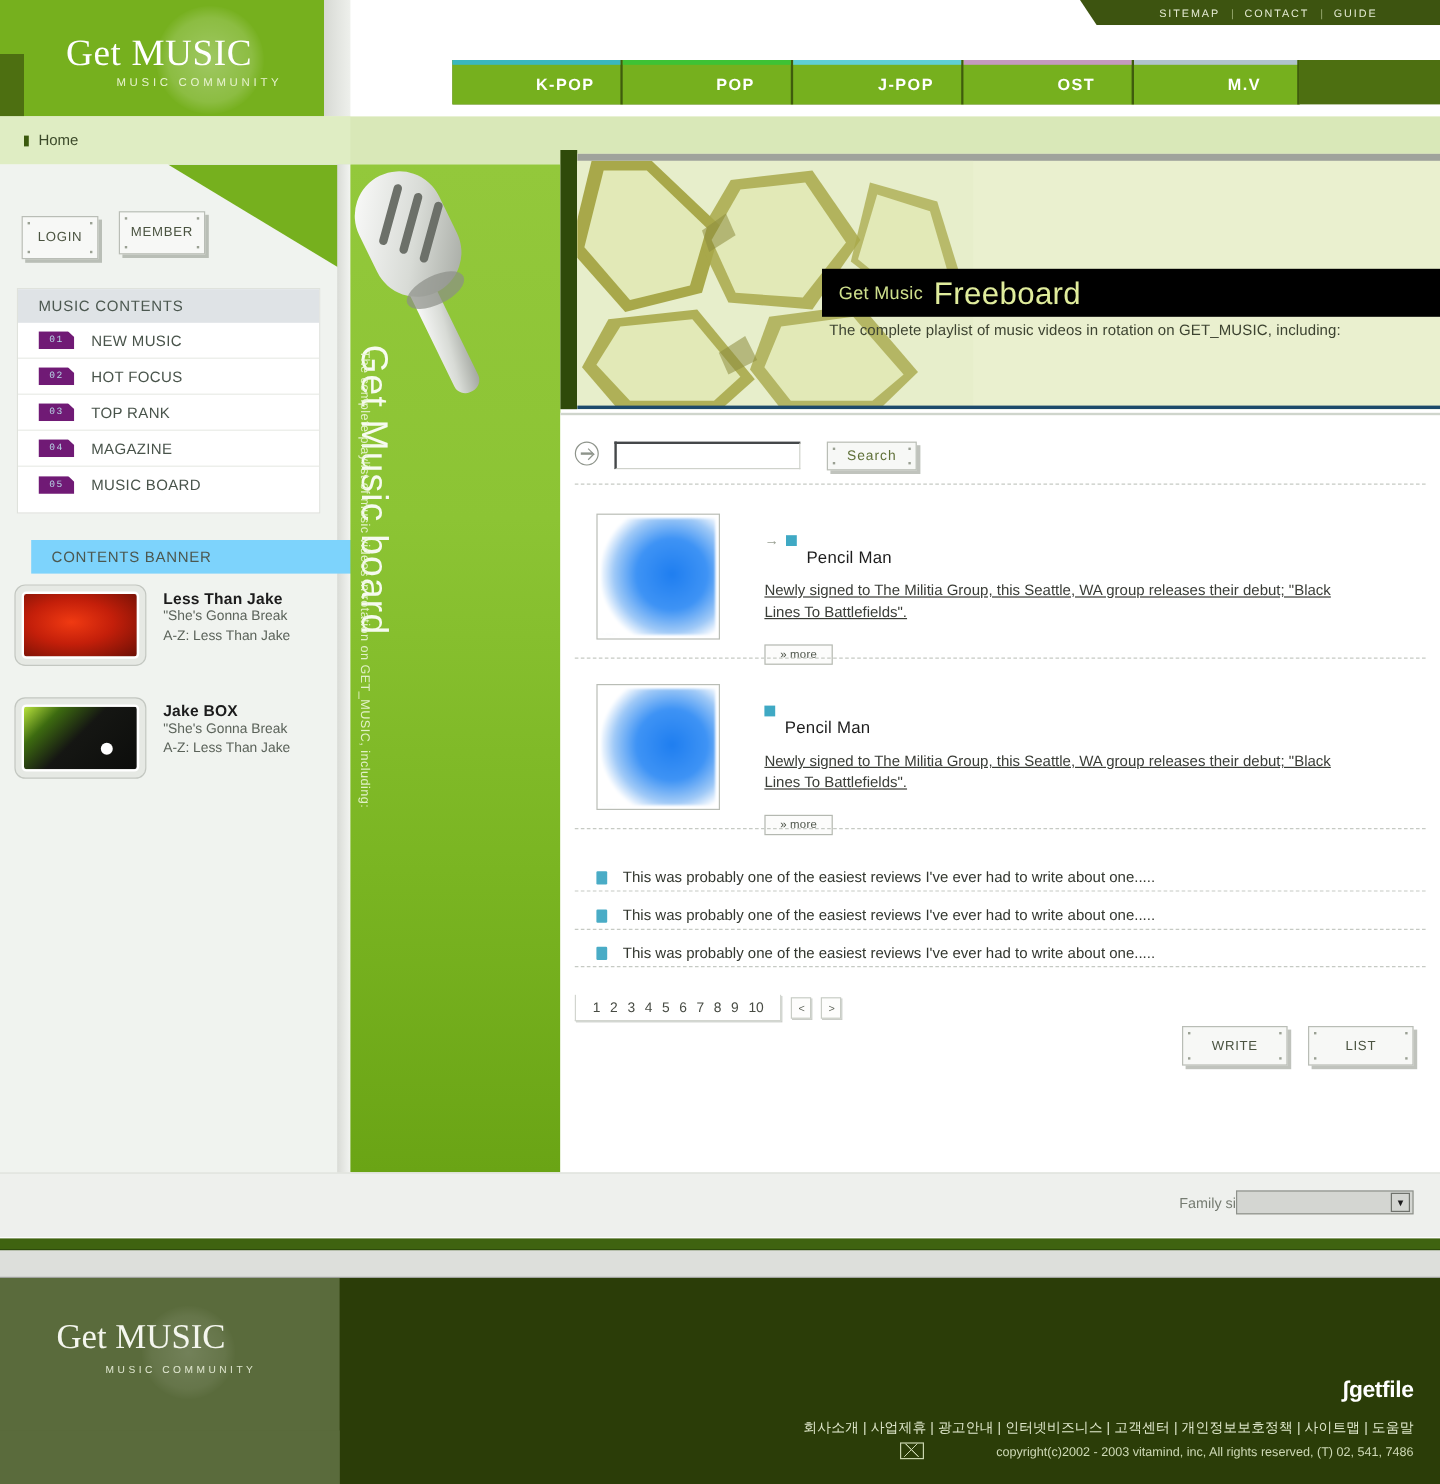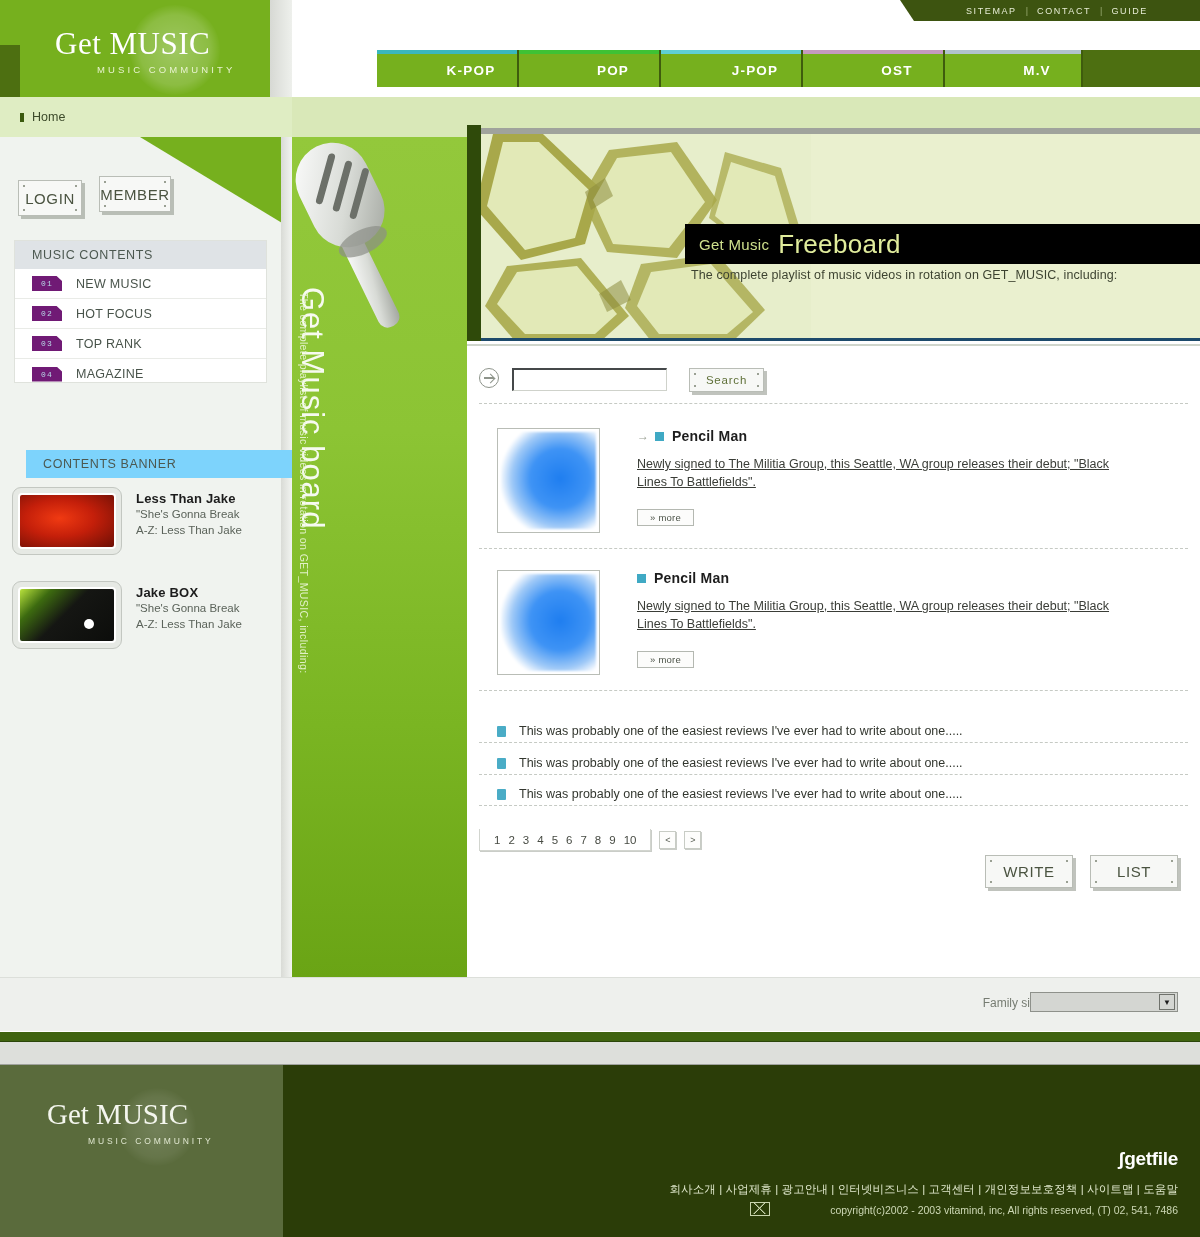--- a/index.html
+++ b/index.html
@@ -83,21 +83,21 @@
     position:absolute; left:281px; top:137px; width:11px; height:860px;
     background:linear-gradient(to right,#d9dbd6,#f2f4f1);
   }
 
   
   .btn3d {
     position:absolute; background:#f7f8f6; border:1px solid #b9bdb6;
     box-shadow:3px 3px 0 rgba(140,145,135,.55);
     display:flex; align-items:center; justify-content:center;
   }
-  .btn3d .b-lbl { font-size:15px; letter-spacing:.6px; color:#4a5340; }
+  .btn3d .b-lbl { font-size:11px; letter-spacing:.6px; color:#4a5340; }
   .btn3d .dot { position:absolute; width:2px; height:2px; background:#9aa093; }
   .btn3d .d1{left:4px;top:4px}.btn3d .d2{right:4px;top:4px}
   .btn3d .d3{left:4px;bottom:4px}.btn3d .d4{right:4px;bottom:4px}
 
   
   .side-card { position:absolute; background:#ffffff; border:1px solid #dfe2dc; }
   .card-head { height:28px; background:#dfe3e6; display:flex; align-items:center; padding-left:17px; }
   .card-head .ch-lbl { font-size:12.5px; letter-spacing:.6px; color:#4c5850; }
 
   .menu-row { height:30px; display:flex; align-items:center; padding-left:17px; border-bottom:1px solid #e9ebe7; }
@@ -177,21 +177,21 @@
   .article { position:absolute; left:30px; }
   .art-thumb { position:absolute; width:103px; height:105px; border:1px solid #b9bdb6; background:#fff; padding:3px; }
   .art-img { width:100%; height:100%; background:
       radial-gradient(circle at 62% 48%, #1f7ef0 0%, #3e93f5 38%, #9fc9f7 62%, #ffffff 78%),
       linear-gradient(125deg, rgba(255,255,255,0) 40%, rgba(180,205,230,.8) 46%, rgba(255,255,255,0) 52%);
     filter:blur(1px); }
   .art-right { position:absolute; left:140px; }
   .art-head { display:flex; align-items:center; }
   .art-arrow { font-size:12px; color:#9aa093; margin-right:6px; }
   .art-sq { width:9px; height:9px; background:#3fa9c4; margin-right:8px; }
-  .art-title { font-size:14px; font-weight:bold; color:#1d1d1d; letter-spacing:.2px; }
+  .art-title { font-size:14px; font-weight:normal; color:#1d1d1d; letter-spacing:.2px;margin-top:28px; }
   .art-body { margin-top:11px; font-size:12.5px; color:#3a3d37; line-height:18px; width:500px;text-decoration:underline; }
   .more-btn {
     margin-top:18px; width:57px; height:17px; border:1px solid #b4b8b1; background:#fcfcfb;
     display:flex; align-items:center; justify-content:center;
     font-size:9.5px; color:#4b5247; letter-spacing:.2px;
   }
 
   
   .list-row { position:absolute; left:30px; width:690px; display:flex; align-items:center; }
   .lr-sq { width:9px; height:11px; background:#4aacc6; border-radius:1px; margin-right:13px; }
@@ -315,39 +315,43 @@
   <span class="b-lbl">LOGIN</span>
 </div>
 <div class="btn3d" style="left:99px;top:176px;width:72px;height:36px">
   <span class="dot d1"></span>
     <span class="dot d2"></span>
     <span class="dot d3"></span>
     <span class="dot d4"></span>
   <span class="b-lbl">MEMBER</span>
 </div>
 
-<div class="side-card" style="left:14px;top:240px;width:253px;height:143px">
+<div class="side-card" style="left:14px;top:240px;width:253px;height:188px">
   <div class="card-head">
     <span class="ch-lbl">MUSIC CONTENTS</span>
   </div>
   <div class="menu-row">
     <span class="numbox">01</span>
     <span class="menu-lbl">NEW MUSIC</span>
   </div>
   <div class="menu-row">
     <span class="numbox">02</span>
     <span class="menu-lbl">HOT FOCUS</span>
   </div>
   <div class="menu-row">
     <span class="numbox">03</span>
     <span class="menu-lbl">TOP RANK</span>
   </div>
   <div class="menu-row">
     <span class="numbox">04</span>
     <span class="menu-lbl">MAGAZINE</span>
+  </div>
+  <div class="menu-row">
+    <span class="numbox">05</span>
+    <span class="menu-lbl">MUSIC BOARD</span>
   </div>
 </div>
 
 <div class="card-head" style="position:absolute;left:26px;top:450px;width:290px;background:#7dd3fc">
   <span class="ch-lbl">CONTENTS BANNER</span>
 </div>
 
 <div class="banner-item" style="left:12px;top:487px">
   <div class="thumb-frame">
     <div class="thumb-inner th-red"></div>

